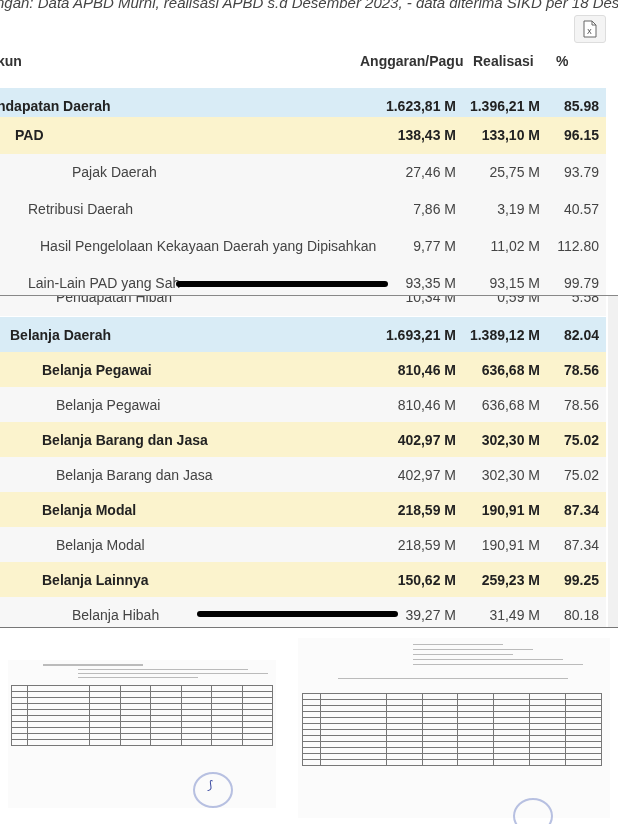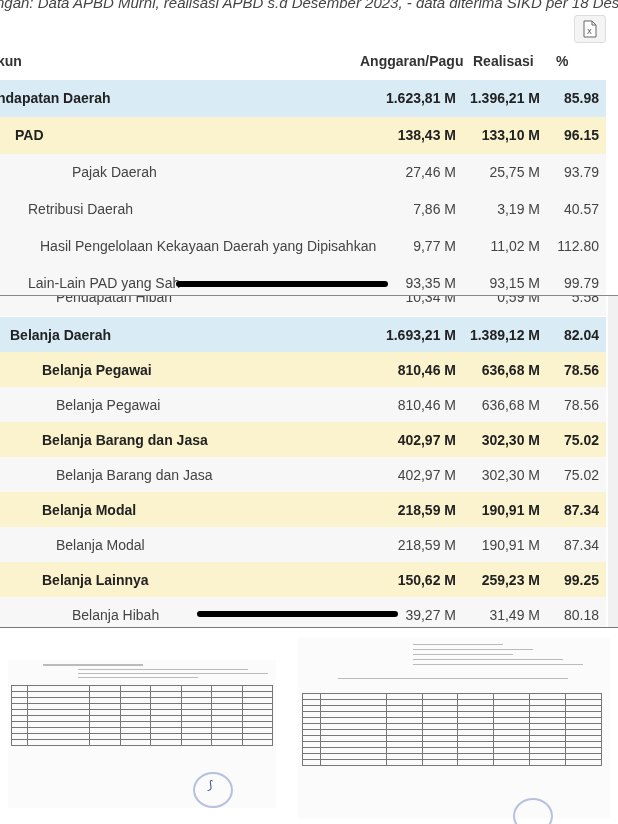--- a/index.html
+++ b/index.html
@@ -60,21 +60,21 @@
     </svg>
   </div>
 
   <div class="thead">
     <span class="th-akun">kun</span>
     <span class="th-ang">Anggaran/Pagu</span>
     <span class="th-real">Realisasi</span>
     <span class="th-pct">%</span>
   </div>
 
-  <div class="row lvl0" style="top:80px;">
+  <div class="row lvl0" style="top:88px;">
     <span style="left:-3px;">ndapatan Daerah</span>
     <span class="c-ang">1.623,81 M</span>
     <span class="c-real">1.396,21 M</span>
     <span class="c-pct">85.98</span>
   </div>
   <div class="row lvl1" style="top:117px;">
     <span style="left:15px;">PAD</span>
     <span class="c-ang">138,43 M</span>
     <span class="c-real">133,10 M</span>
     <span class="c-pct">96.15</span>

